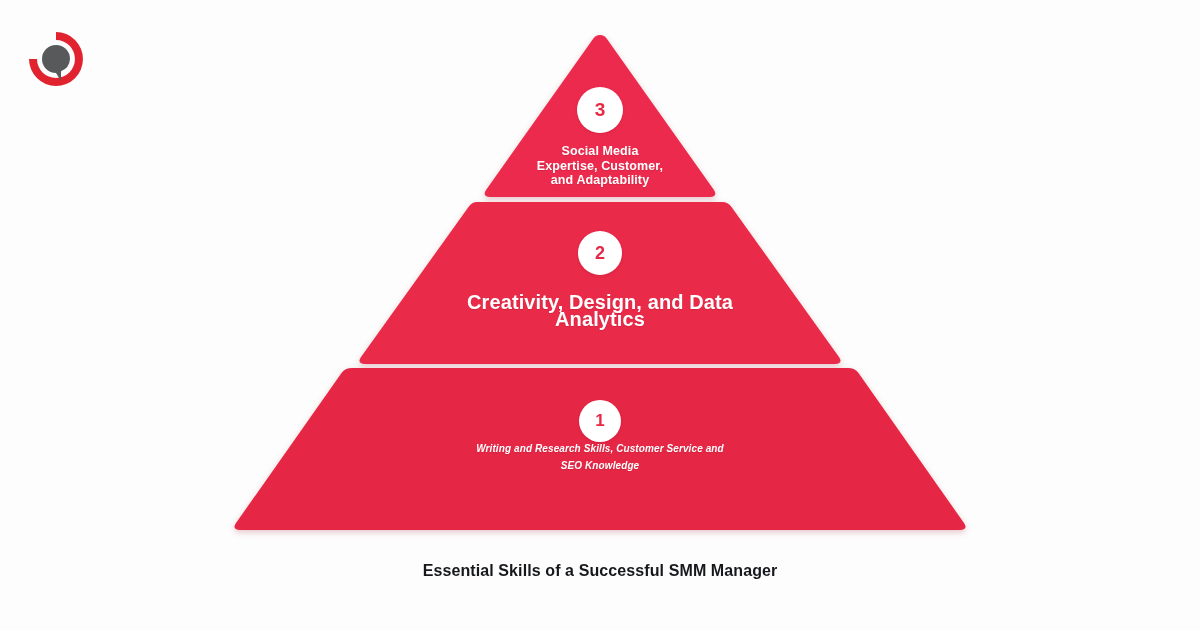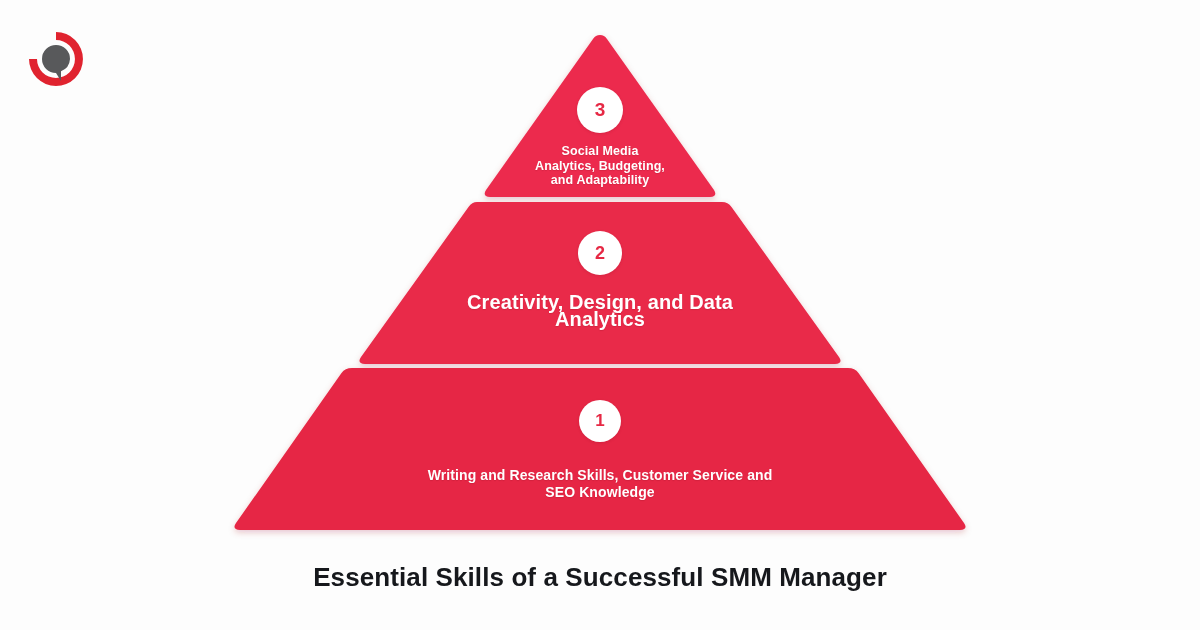--- a/index.html
+++ b/index.html
@@ -108,34 +108,35 @@
   
   #badge-1 {
     left: 579px;
     top: 400px;
     width: 42px;
     height: 42px;
     font-size: 17px;
   }
   #label-1 {
     left: 330px;
-    top: 467px;
+    top: 440px;
     width: 540px;
-    font-size: 14px;
+    font-size: 10px;
     line-height: 17px;
+    font-style: italic;
   }
 
   
   .caption {
     position: absolute;
     left: 0;
     top: 562px;
     width: 1200px;
     text-align: center;
-    font-size: 26px;
+    font-size: 16px;
     font-weight: bold;
     color: #16181c;
     letter-spacing: 0.1px;
   }
 </style>
 </head>
 <body>
 
 <div id="stage">
 
@@ -184,21 +185,21 @@
                Q231.5 529.5 236 523
                L341.5 373
                Q345 368 352 368 Z"></path>
     </svg>
   </div>
 
   <div class="badge" id="badge-3">
     <span>3</span>
   </div>
   <div class="tier-overlay tier-label" id="label-3">Social Media
-Analytics, Budgeting,
+Expertise, Customer,
 and Adaptability</div>
 
   <div class="badge" id="badge-2">
     <span>2</span>
   </div>
   <div class="tier-overlay tier-label" id="label-2">Creativity, Design, and Data
 Analytics</div>
 
   <div class="badge" id="badge-1">
     <span>1</span>

